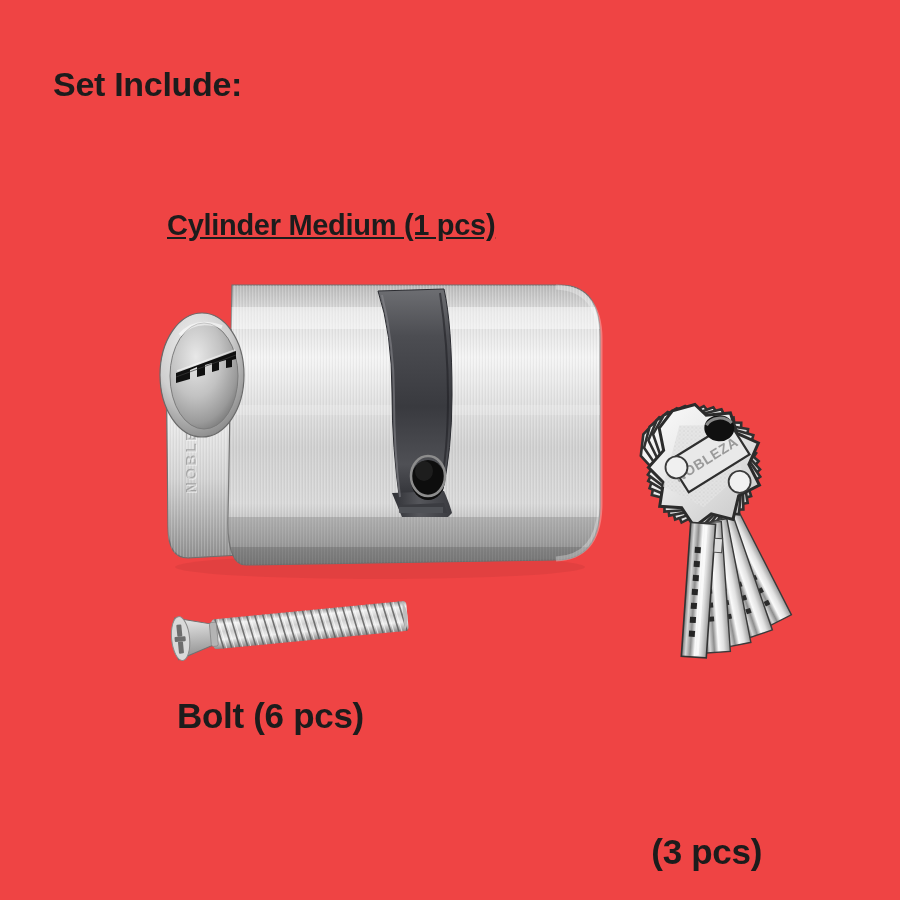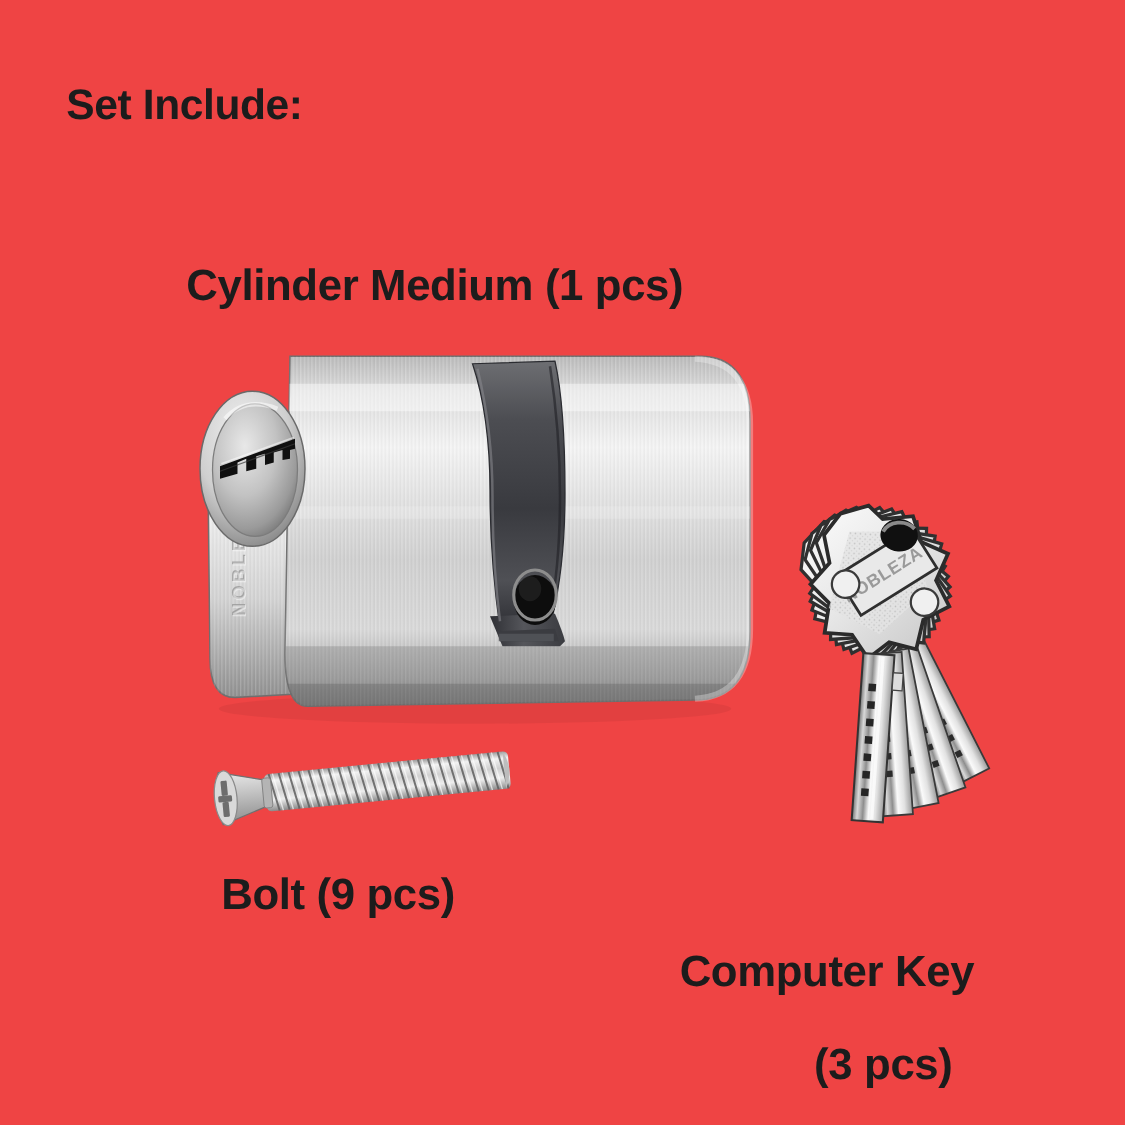--- a/index.html
+++ b/index.html
@@ -24,23 +24,24 @@
     letter-spacing: -0.3px;
     white-space: pre;
     line-height: 1.06;
   }
   #set-include-heading {
     left: 53px;
     top: 66px;
     font-size: 34px;
   }
   #cylinder-label {
-    left: 149px;
+    left: 167px;
     top: 210px;
-    font-size: 35px;
+    font-size: 29px;
+    text-decoration: underline;
   }
   #bolt-label {
     left: 177px;
     top: 697px;
     font-size: 35px;
   }
   #key-label {
     left: 506px;
     top: 722px;
     font-size: 35px;
@@ -60,24 +61,24 @@
 </style>
 </head>
 <body>
 
 <div id="stage">
 
   <div class="label" id="set-include-heading">Set Include:</div>
 
   <div class="label" id="cylinder-label">Cylinder Medium (1 pcs)</div>
 
-  <div class="label" id="bolt-label">Bolt (9 pcs)</div>
+  <div class="label" id="bolt-label">Bolt (6 pcs)</div>
 
   <div class="label" id="key-label">
-    <span>Computer Key</span><br>
+    <br>
     <span>(3 pcs)</span>
   </div>
 
   <div id="product-photo">
     <svg width="900" height="450" viewBox="0 0 900 450" xmlns="http://www.w3.org/2000/svg">
       <defs>
 
         <linearGradient id="barrelGrad" x1="0" y1="0" x2="0" y2="1">
           <stop offset="0%" stop-color="#b9b9b9"></stop>
           <stop offset="10%" stop-color="#dcdcdc"></stop>

